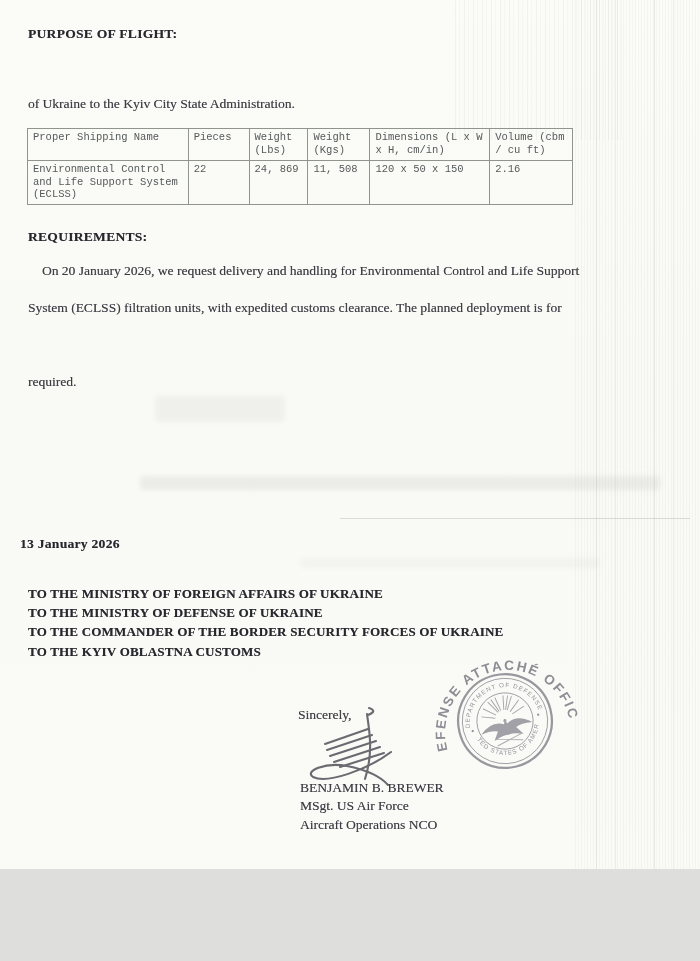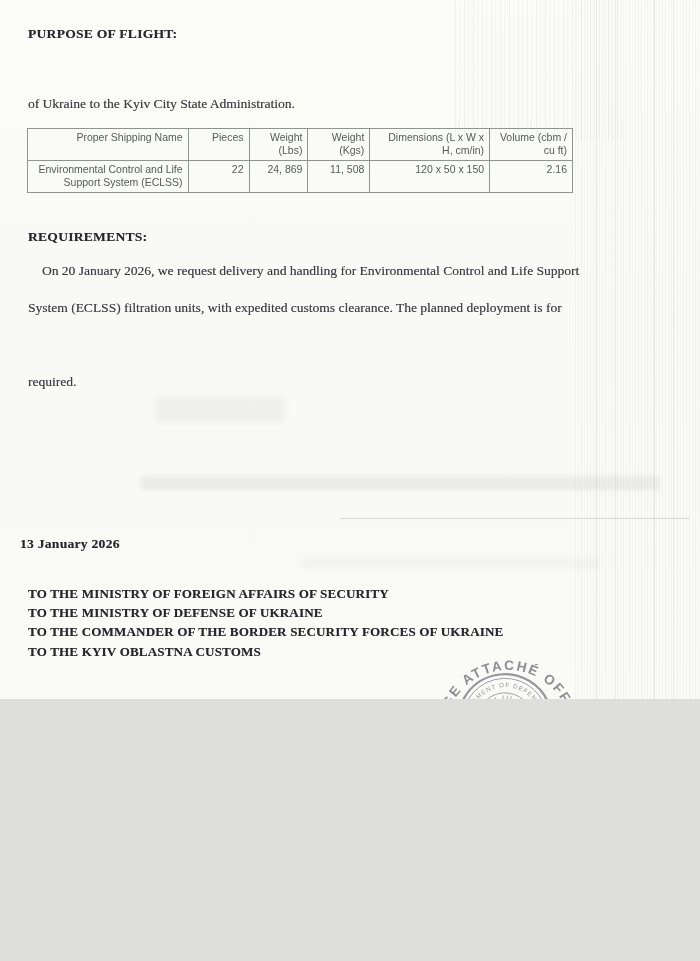--- a/index.html
+++ b/index.html
@@ -1,18 +1,18 @@
 <!DOCTYPE html>
 <html><head>
 <meta charset="utf-8">
 <style>
   html,body { margin:0; padding:0; background:#dededd; }
   .page {
     position:relative;
-    width:700px; height:699px;
+    width:700px; height:869px;
     margin:0 auto;
     background: linear-gradient(180deg,#fbfbf8 0%,#f9f9f5 45%,#fafaf7 100%);
     font-family:"Liberation Serif", serif;
     color:#3a3a41;
     overflow:hidden;
   }
   
   .streaks-right {
     position:absolute; top:0; right:0; width:125px; height:100%;
     background:
@@ -35,22 +35,22 @@
 
   .cargo-table {
     position:absolute; left:27px; top:128px; width:546px;
     border-collapse:collapse;
     font-family:"Liberation Sans", sans-serif;
     font-size:10.5px; color:#565a5b;
   }
   .cargo-table th, .cargo-table td {
     border:1px solid #8f948f;
     padding:2px 5px 3px 5px;
-    text-align:right; vertical-align:top;
-    font-weight:normal; line-height:1.2;
+    text-align:left; vertical-align:top;
+    font-weight:normal; line-height:1.2;font-family:Liberation Mono, monospace;
   }
   .cargo-table thead th { height:26px; }
   .cargo-table tbody td { height:26px; }
 
   .special-label { font-weight:bold; color:#27272e; letter-spacing:0.2px; }
   .special-text { margin-left:13px; }
 
   .addr-block { position:absolute; left:28px; top:584px; }
   .addr-line { font-weight:bold; font-size:13px; color:#27272e;
                line-height:19.2px; letter-spacing:0.2px; white-space:nowrap;
@@ -111,21 +111,21 @@
 
   <div class="line heading" style="left:28px; top:229px;">REQUIREMENTS:</div>
   <div class="line body-text" style="left:28px; top:263px;margin-left:14px;">On 20 January 2026, we request delivery and handling for Environmental Control and Life Support</div>
   <div class="line body-text" style="left:28px; top:300px;">System (ECLSS) filtration units, with expedited customs clearance. The planned deployment is for</div>
   <div class="line body-text" style="left:28px; top:374px;">required.</div>
 
 
   <div class="line heading" style="left:20px; top:528px;margin-top:8px;">13 January 2026</div>
 
   <div class="addr-block">
-    <div class="addr-line">TO THE MINISTRY OF FOREIGN AFFAIRS OF SECURITY</div>
+    <div class="addr-line">TO THE MINISTRY OF FOREIGN AFFAIRS OF UKRAINE</div>
     <div class="addr-line">TO THE MINISTRY OF DEFENSE OF UKRAINE</div>
     <div class="addr-line">TO THE COMMANDER OF THE BORDER SECURITY FORCES OF UKRAINE</div>
     <div class="addr-line">TO THE KYIV OBLASTNA CUSTOMS</div>
   </div>
 
   <div class="line body-text" style="left:298px; top:707px;">Sincerely,</div>
 
   <svg class="signature-svg" width="130" height="98" viewBox="0 0 130 98">
     <g fill="none" stroke="#4b4b54" stroke-width="2.1" stroke-linecap="round" opacity="0.82">
       <path d="M 74,16 q 9,3 -1,7"></path>
@@ -178,14 +178,19 @@
         <path d="M 52,88 Q 66,76 78,83 Q 80,78 82,83 Q 94,76 108,88 Q 96,86 90,89 L 96,98 Q 86,94 80,95 Q 74,94 64,98 L 70,89 Q 64,86 52,88 Z"></path>
         <circle cx="80" cy="79.5" r="1.7"></circle>
       </g>
       <g stroke="#8a8a92" stroke-width="1" opacity="0.8">
         <line x1="66" y1="104" x2="94" y2="97"></line>
         <line x1="66" y1="97" x2="94" y2="104"></line>
       </g>
     </g>
   </svg>
 
+  <div class="sig-block">
+    <div>BENJAMIN B. BREWER</div>
+    <div>MSgt. US Air Force</div>
+    <div>Aircraft Operations NCO</div>
+  </div>
 
 </div>
 
 </body></html>

